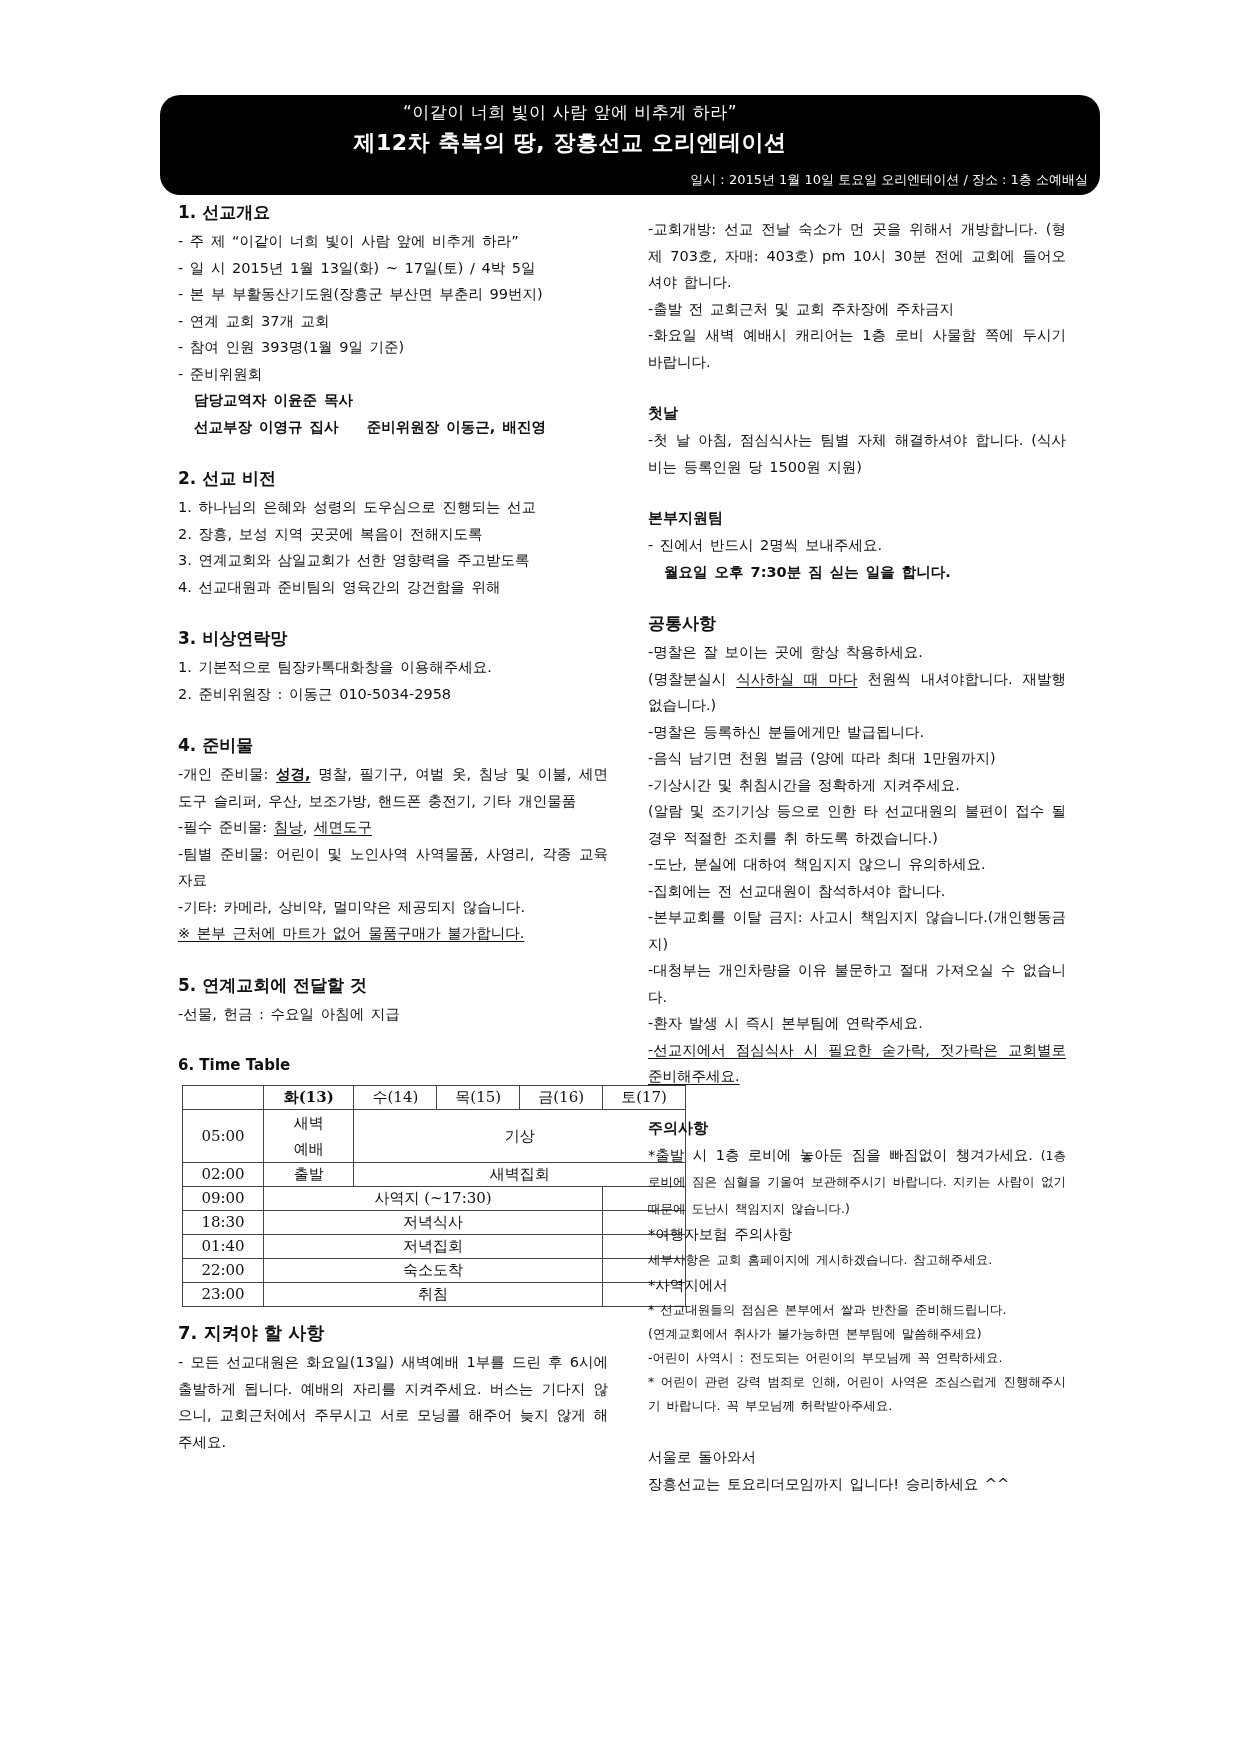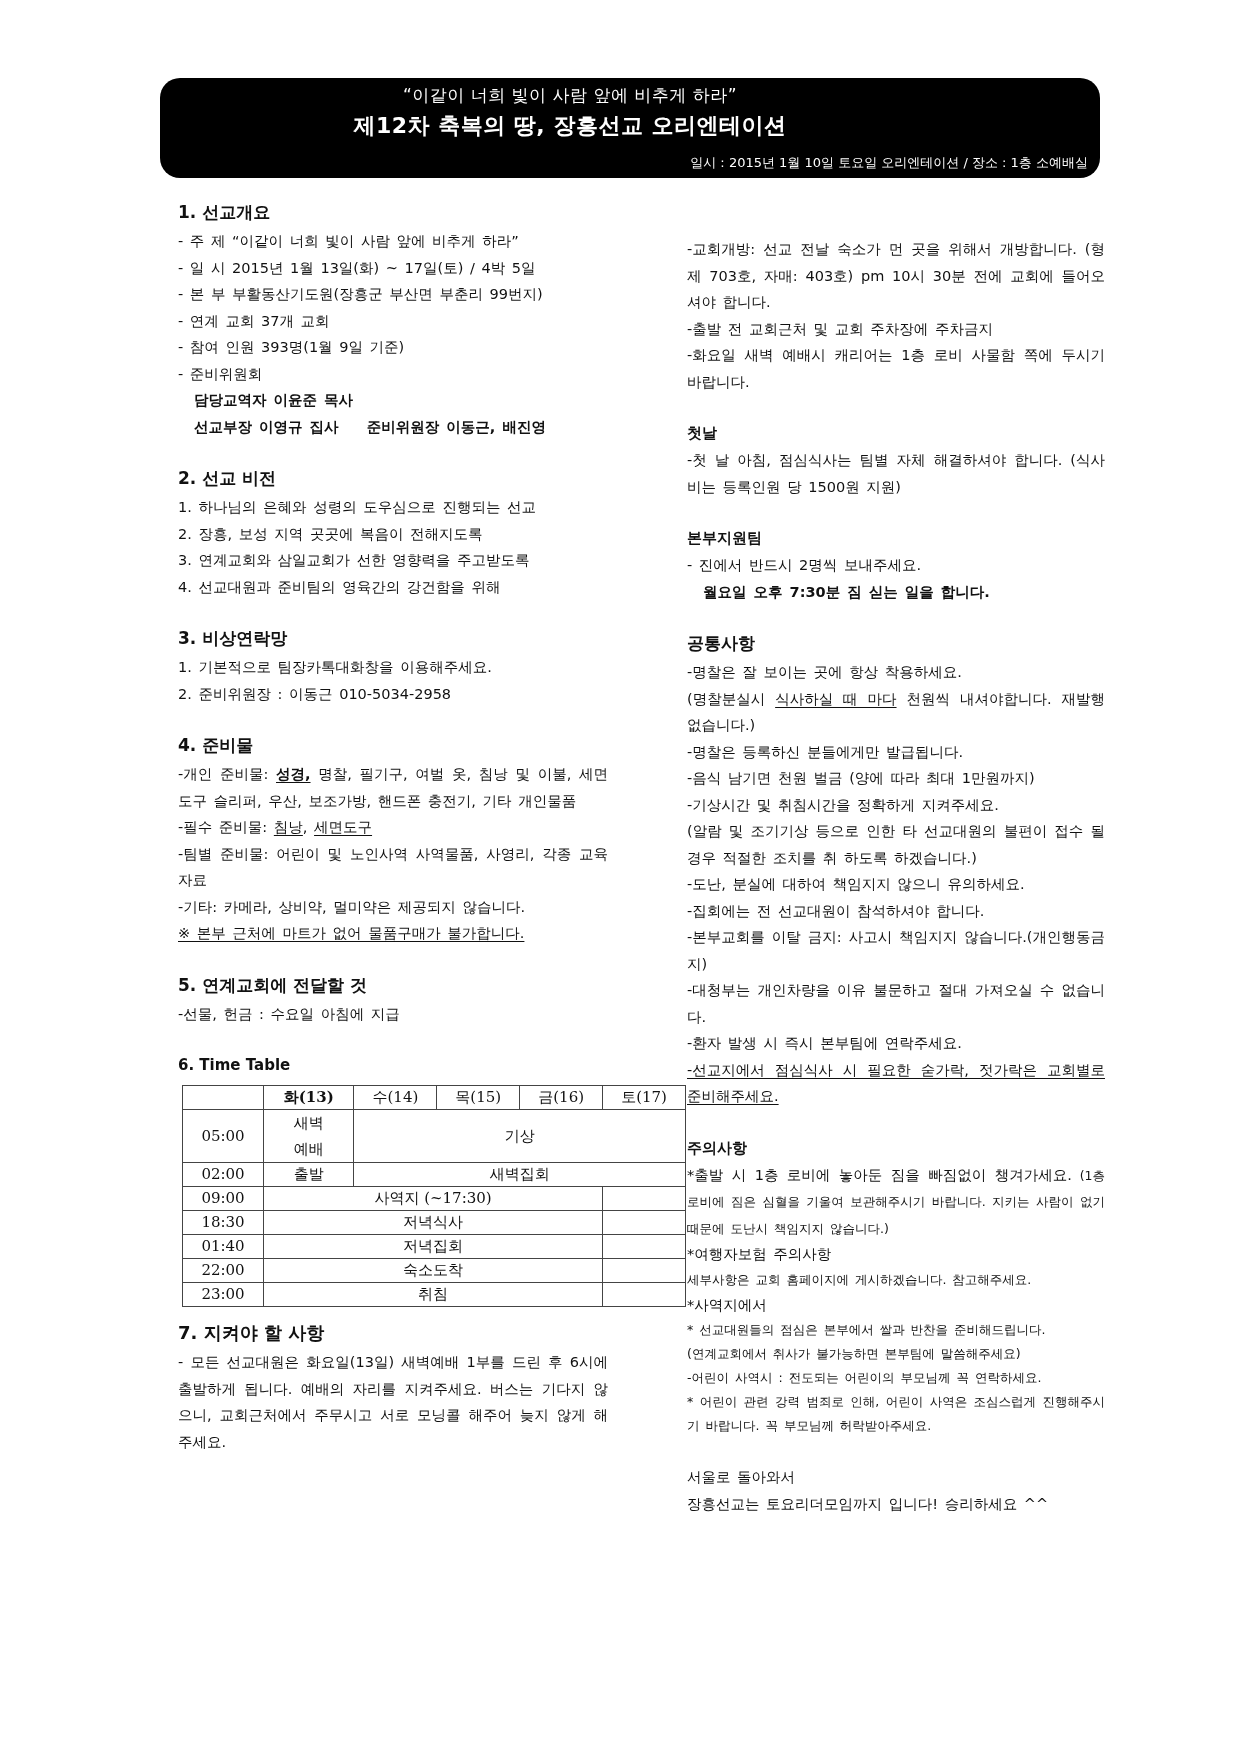--- a/index.html
+++ b/index.html
@@ -1,18 +1,18 @@
 <!DOCTYPE html>
 <html><head>
 <meta charset="utf-8">
 <style>
   html, body { margin:0; padding:0; background:#ffffff; }
   body { width:1240px; height:1755px; position:relative; overflow:hidden;
          font-family:"DejaVu Sans", "Liberation Sans", sans-serif; color:#111; }
-  .header-box { position:absolute; left:160px; top:78px; width:940px; height:100px;
+  .header-box { position:absolute; left:160px; top:95px; width:940px; height:100px;
                 background:#000; border-radius:20px 20px 20px 20px; color:#fff; text-align:center; }
   .header-box .motto { position:absolute; left:0; right:120px; top:6px; font-size:17px; letter-spacing:0.5px; }
   .header-box .title { position:absolute; left:0; right:120px; top:33px; font-size:22px; font-weight:bold; letter-spacing:0.5px; }
   .header-box .meta { position:absolute; right:12px; top:76px; font-size:13px; white-space:nowrap; }
   .col { position:absolute; top:200px; }
   .col.left { left:178px; width:430px; }
   .col.right { left:648px; width:418px; }
   .h1 { font-weight:bold; font-size:17px; margin:0 0 4px 0; line-height:24px; }
   .h2 { font-weight:bold; font-size:15px; margin:0 0 2px 0; line-height:24px; }
   .p { font-size:14.5px; line-height:26.5px; margin:0; text-align:justify; word-spacing:2px; }
@@ -122,21 +122,21 @@
       <td></td>
     </tr>
   </tbody>
     </table>
   <div class="gap-s"></div>
 
   <div class="h1" style="font-size:18px;">7. 지켜야 할 사항</div>
   <p class="p">- 모든 선교대원은 화요일(13일) 새벽예배 1부를 드린 후 6시에 출발하게 됩니다. 예배의 자리를 지켜주세요. 버스는 기다지 않으니, 교회근처에서 주무시고 서로 모닝콜 해주어 늦지 않게 해주세요.</p>
 </div>
 
-<div class="col right" style="top:236px;margin-left:39px;">
+<div class="col right" style="top:216px;">
   <p class="p">-교회개방: 선교 전날 숙소가 먼 곳을 위해서 개방합니다. (형제 703호, 자매: 403호) pm 10시 30분 전에 교회에 들어오셔야 합니다.</p>
   <p class="p">-출발 전 교회근처 및 교회 주차장에 주차금지</p>
   <p class="p">-화요일 새벽 예배시 캐리어는 1층 로비 사물함 쪽에 두시기 바랍니다.</p>
   <div class="gap-m"></div>
 
   <div class="h2">첫날</div>
   <p class="p">-첫 날 아침, 점심식사는 팀별 자체 해결하셔야 합니다. (식사비는 등록인원 당 1500원 지원)</p>
   <div class="gap-m"></div>
 
   <div class="h2">본부지원팀</div>

